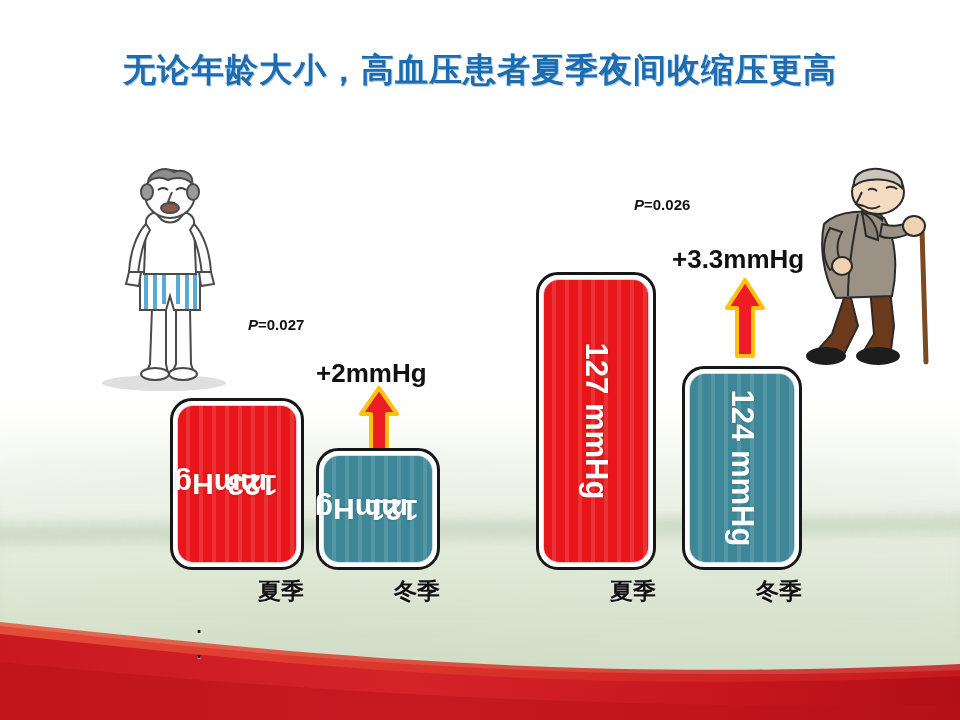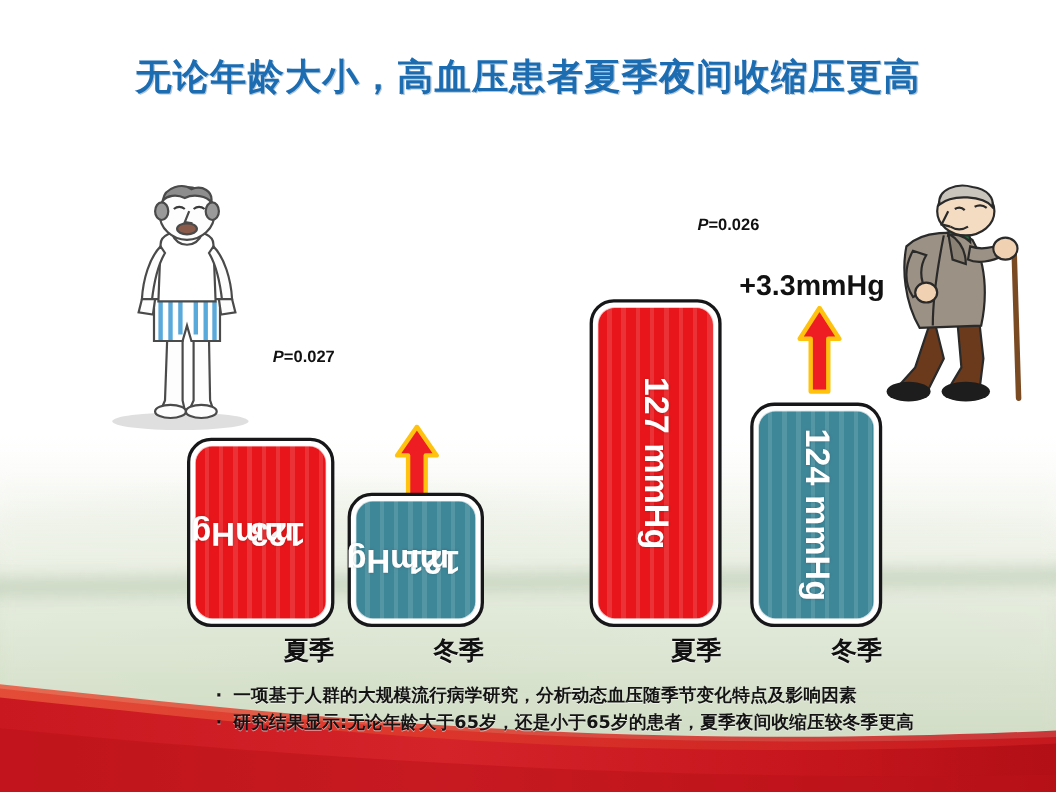--- a/index.html
+++ b/index.html
@@ -279,20 +279,21 @@
     <path d="M100,22 q6,-3 11,1" fill="none" stroke="#2a2a2a" stroke-width="2"></path>
     <path d="M82,24 q5,-3 9,1" fill="none" stroke="#2a2a2a" stroke-width="2"></path>
     <path d="M76,26 l-6,12 l8,2" fill="none" stroke="#2a2a2a" stroke-width="2"></path>
     <path d="M78,40 q8,5 16,0" fill="none" stroke="#2a2a2a" stroke-width="2"></path>
   </svg>
 
   <div class="pval" style="left:248px; top:316px;">
     <i>P</i><span>=0.027</span>
   </div>
 
+  <div class="delta" style="left:316px; top:358px;">+2mmHg</div>
 
   <svg class="arrow" style="left:358px; top:386px;" width="42" height="70" viewBox="0 0 42 70">
     <path d="M21,2 L39,28 L29,28 L29,66 L13,66 L13,28 L3,28 Z" fill="#ee1c23" stroke="#ffc20e" stroke-width="4" stroke-linejoin="round"></path>
   </svg>
 
   <div class="bar red" style="left:170px; top:398px; width:134px; height:172px;">
     <div class="scribble"></div>
     <div class="edge"></div>
     <div class="bar-label small">
       <span><span>123</span><br><span>mmHg</span></span>
@@ -335,21 +336,19 @@
       <span>124 mmHg</span>
     </div>
   </div>
 
   <div class="season" style="left:536px; top:576px; width:120px;">夏季</div>
   <div class="season" style="left:682px; top:576px; width:120px;">冬季</div>
 
   <div class="bullets">
     <div class="bullet-row">
       <div class="bullet-dot">·</div>
-      <div>一项基于人群的大规模流行病学研究，分析动态血压随季节变化特点及影响因素</div>
     </div>
     <div class="bullet-row">
       <div class="bullet-dot">·</div>
-      <div>研究结果显示:无论年龄大于65岁，还是小于65岁的患者，夏季夜间收缩压较冬季更高</div>
     </div>
   </div>
 
 </div>
 
 </body></html>

